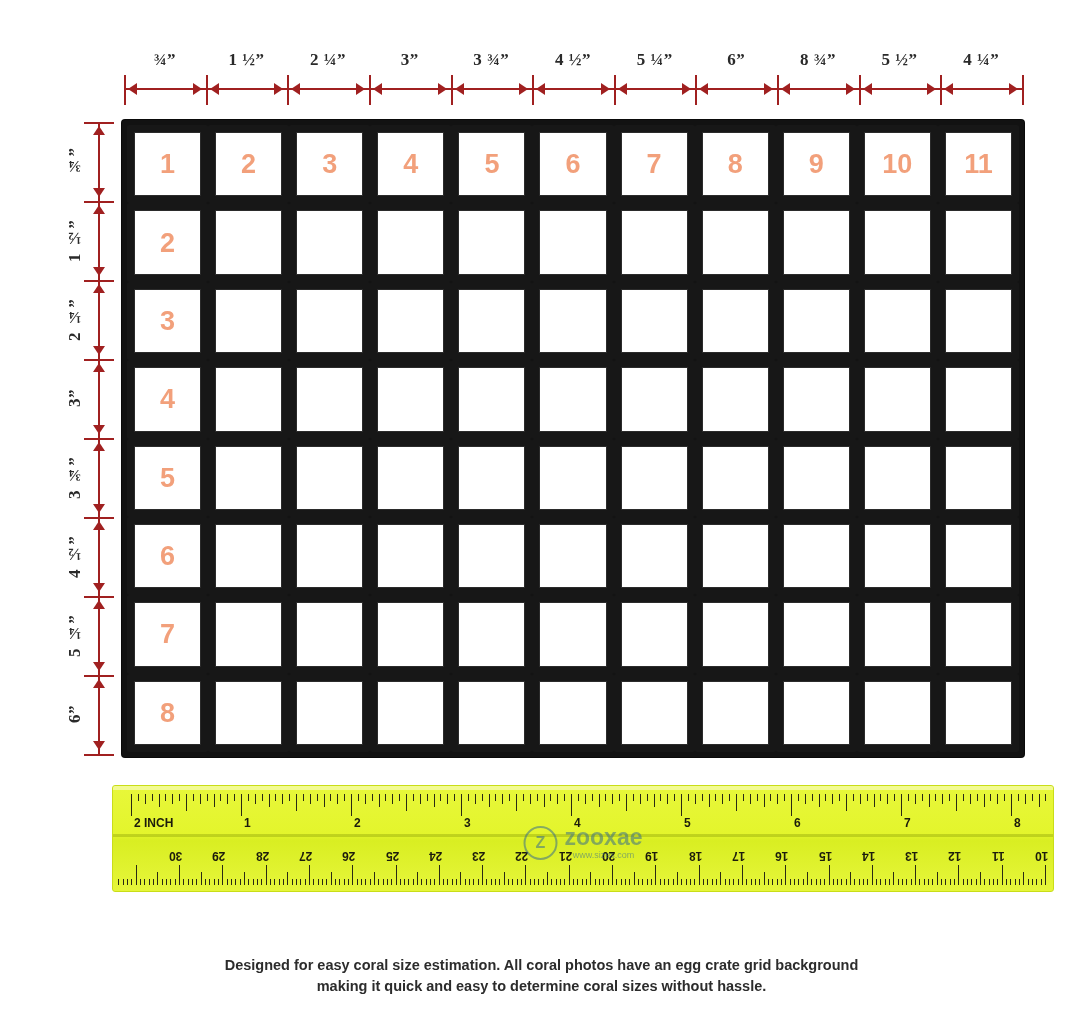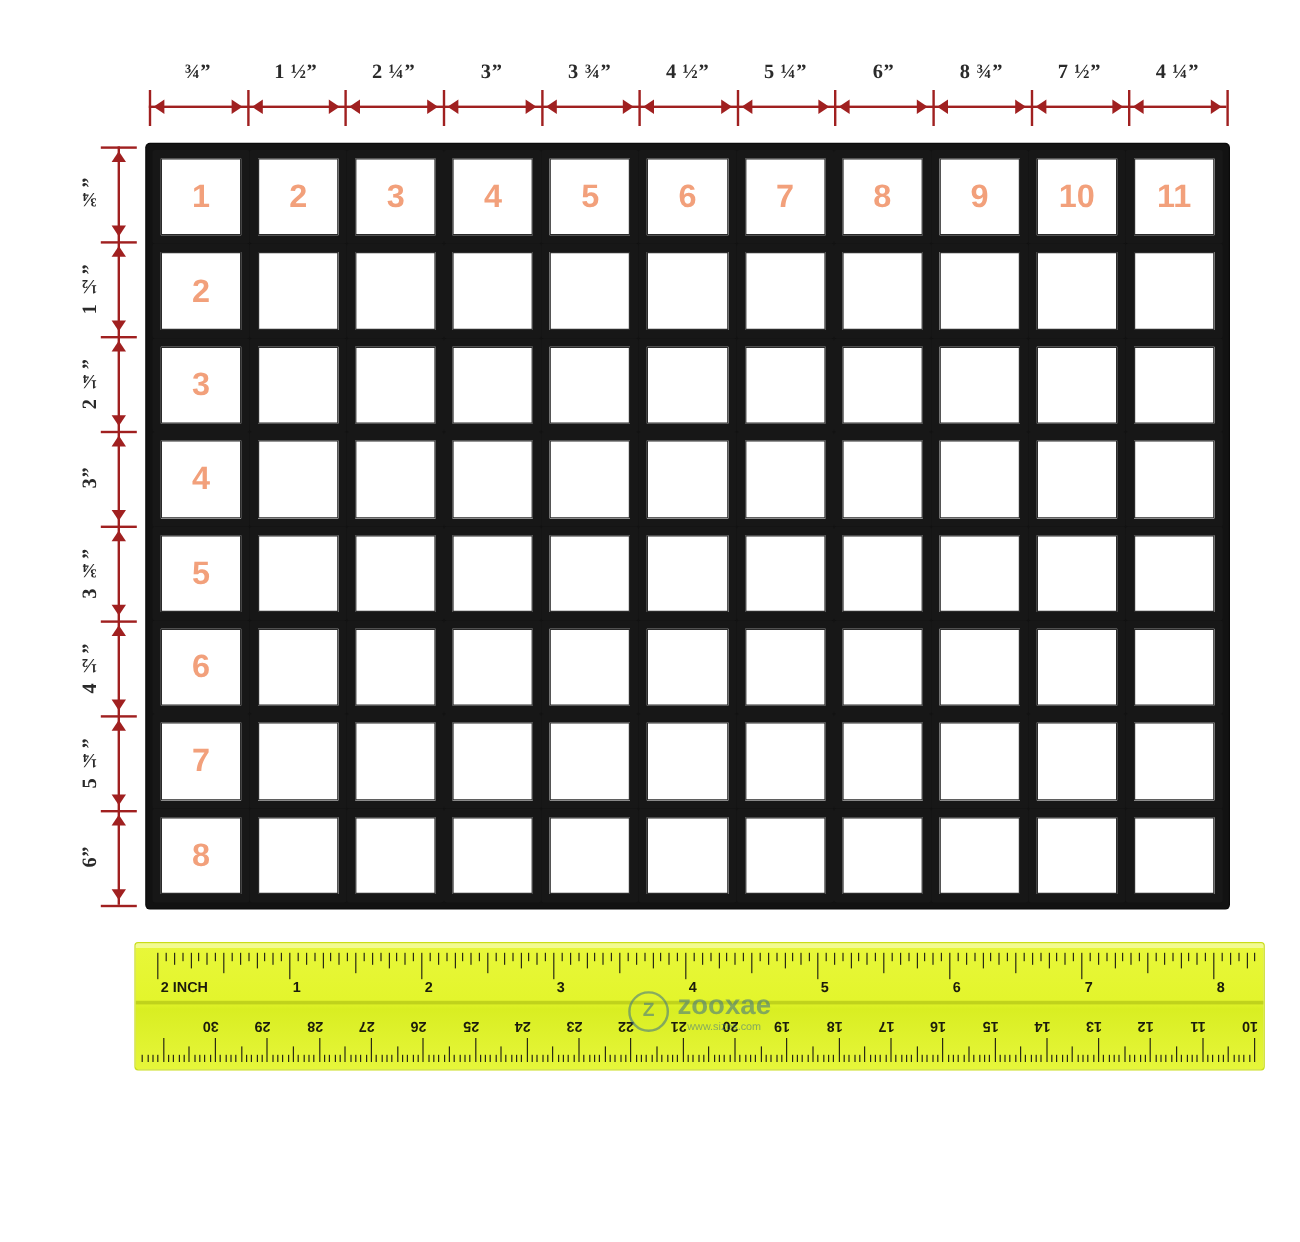--- a/index.html
+++ b/index.html
@@ -284,21 +284,21 @@
         <div class="h-arrow right" style="left: 476.818px;"></div>
         <div class="h-seg-label" style="left: 489.818px; width: 81.6364px;">5 ¼”</div>
         <div class="h-arrow left" style="left: 493.818px;"></div>
         <div class="h-arrow right" style="left: 558.455px;"></div>
         <div class="h-seg-label" style="left: 571.455px; width: 81.6364px;">6”</div>
         <div class="h-arrow left" style="left: 575.455px;"></div>
         <div class="h-arrow right" style="left: 640.091px;"></div>
         <div class="h-seg-label" style="left: 653.091px; width: 81.6364px;">8 ¾”</div>
         <div class="h-arrow left" style="left: 657.091px;"></div>
         <div class="h-arrow right" style="left: 721.727px;"></div>
-        <div class="h-seg-label" style="left: 734.727px; width: 81.6364px;">7 ½”</div>
+        <div class="h-seg-label" style="left: 734.727px; width: 81.6364px;">5 ½”</div>
         <div class="h-arrow left" style="left: 738.727px;"></div>
         <div class="h-arrow right" style="left: 803.364px;"></div>
         <div class="h-seg-label" style="left: 816.364px; width: 81.6364px;">4 ¼”</div>
         <div class="h-arrow left" style="left: 820.364px;"></div>
         <div class="h-arrow right" style="left: 885px;"></div>
       </div>
   </div>
 
   <div class="v-ruler">
     <div class="sideline"></div>
@@ -854,14 +854,18 @@
       </div>
     <div class="ruler-brand">
       <div class="logo-circle">Z</div>
       <div class="brand-stack">
         <div class="brand-text">zooxae</div>
         <div class="brand-url">www.sizes.com</div>
       </div>
     </div>
   </div>
 
+  <div class="caption-sub">
+    <div>Designed for easy coral size estimation. All coral photos have an egg crate grid background</div>
+    <div>making it quick and easy to determine coral sizes without hassle.</div>
+  </div>
 
 </div>
 
 </body></html>

